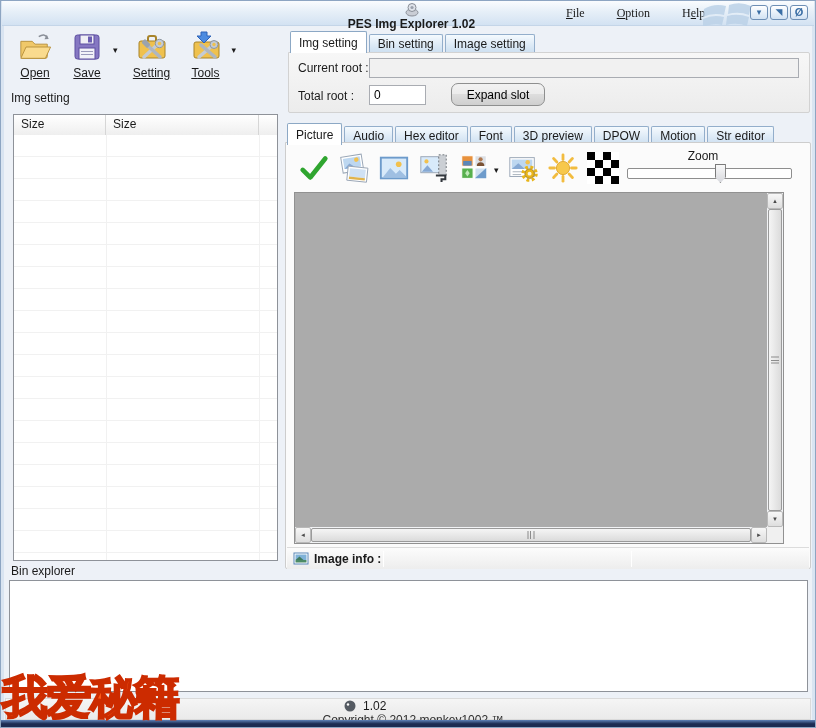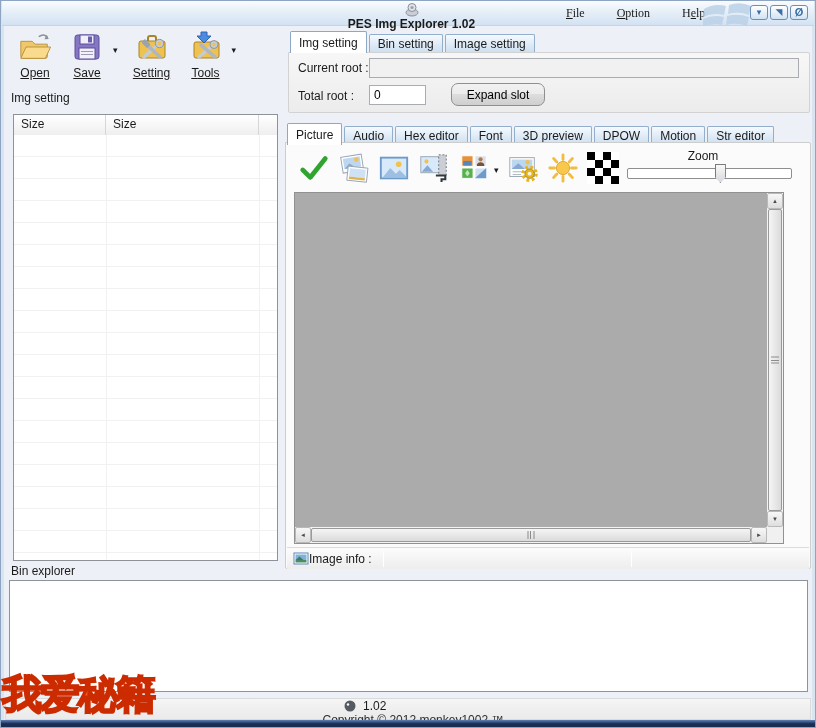--- a/index.html
+++ b/index.html
@@ -102,36 +102,36 @@
   .grip-v { position:absolute; left:50%; top:50%; transform:translate(-50%,-50%); height:8px; width:7px;
             border-left:1px solid #8C8C8C; border-right:1px solid #8C8C8C;
             background:linear-gradient(90deg,transparent 2px,#8C8C8C 2px,#8C8C8C 3px,transparent 3px); }
   .sb-corner { position:absolute; right:0; bottom:0; width:16px; height:16px; background:#F0F0F0; }
 
   
   .info-strip { position:absolute; left:1px; right:1px; top:404px; height:22px;
                 background:linear-gradient(#FCFCFC,#EDEDED); border-top:1px solid #DCDCDC;
                 display:flex; align-items:center; }
   .info-strip svg { width:16px; height:16px; margin-left:6px; }
-  .info-strip .lbl { font-weight:normal; }
+  .info-strip .lbl { font-weight:bold; margin-left:5px; }
   .strip-sep { width:1px; height:16px; background:#C9C9C9; border-right:1px solid #FFF; position:absolute; }
 
   
   .statusbar { position:absolute; left:4px; right:4px; bottom:7px; height:22px;
                background:linear-gradient(#F5F5F5,#EAEAEA); border:1px solid #DADADA;
                display:flex; align-items:center;flex-direction:column; }
   .status-left { width:150px; display:flex; align-items:center; gap:6px; padding-left:10px; height:100%; }
   .status-sep { width:1px; height:16px; background:#C9C9C9; border-right:1px solid #FFF; }
   .status-copy { padding-left:10px; color:#2F2F2F; }
   .bottom-strip { position:absolute; left:0; right:0; bottom:0; height:7px;
                   background:linear-gradient(#5F82B8,#1C2B52 55%); }
 
   
   .watermark { position:absolute; left:1px; top:671px; z-index:99;
-               font-family:"DejaVu Sans",sans-serif; font-weight:bold; font-size:40px; line-height:1.1;
+               font-family:"DejaVu Sans",sans-serif; font-weight:bold; font-size:46px; line-height:1.1;
                color:#FF5A17; -webkit-text-stroke:2px #CC2B00; letter-spacing:-2px; }
 </style>
 </head>
 <body>
 
 <div class="window">
 
   <div class="titlebar">
     <span class="app-icon">
       <svg viewBox="0 0 16 16">

